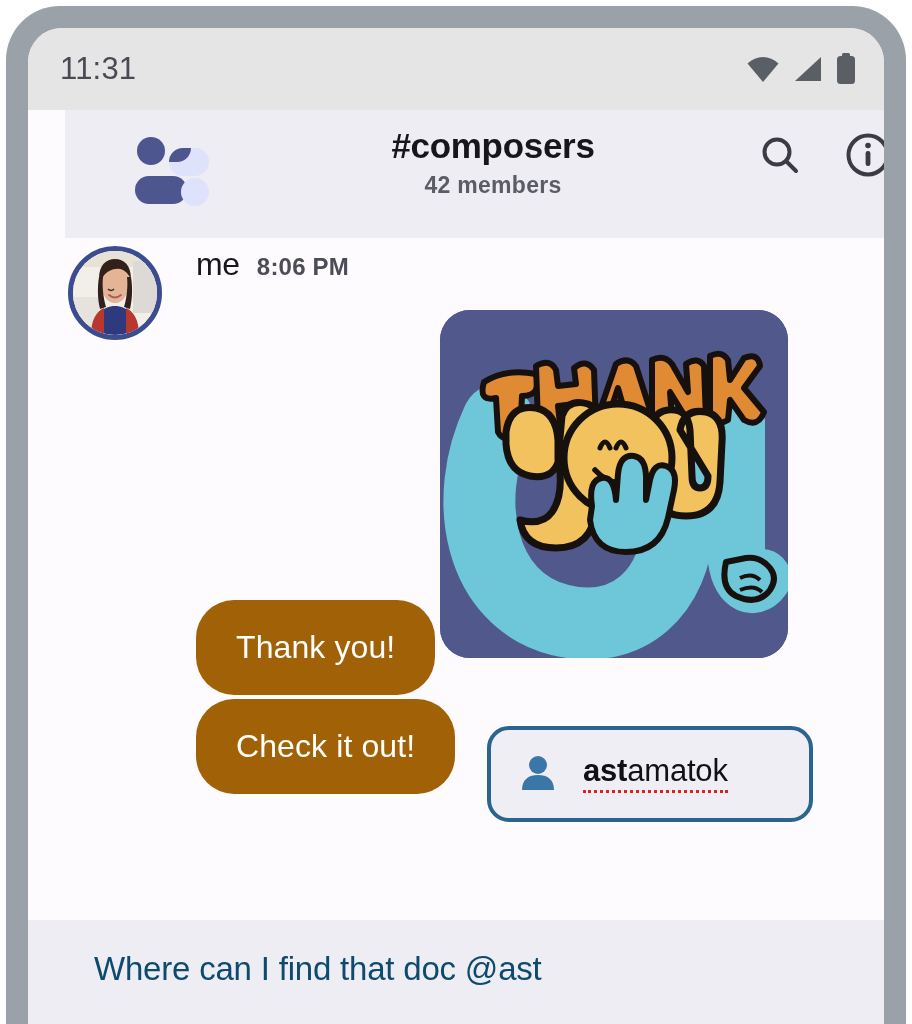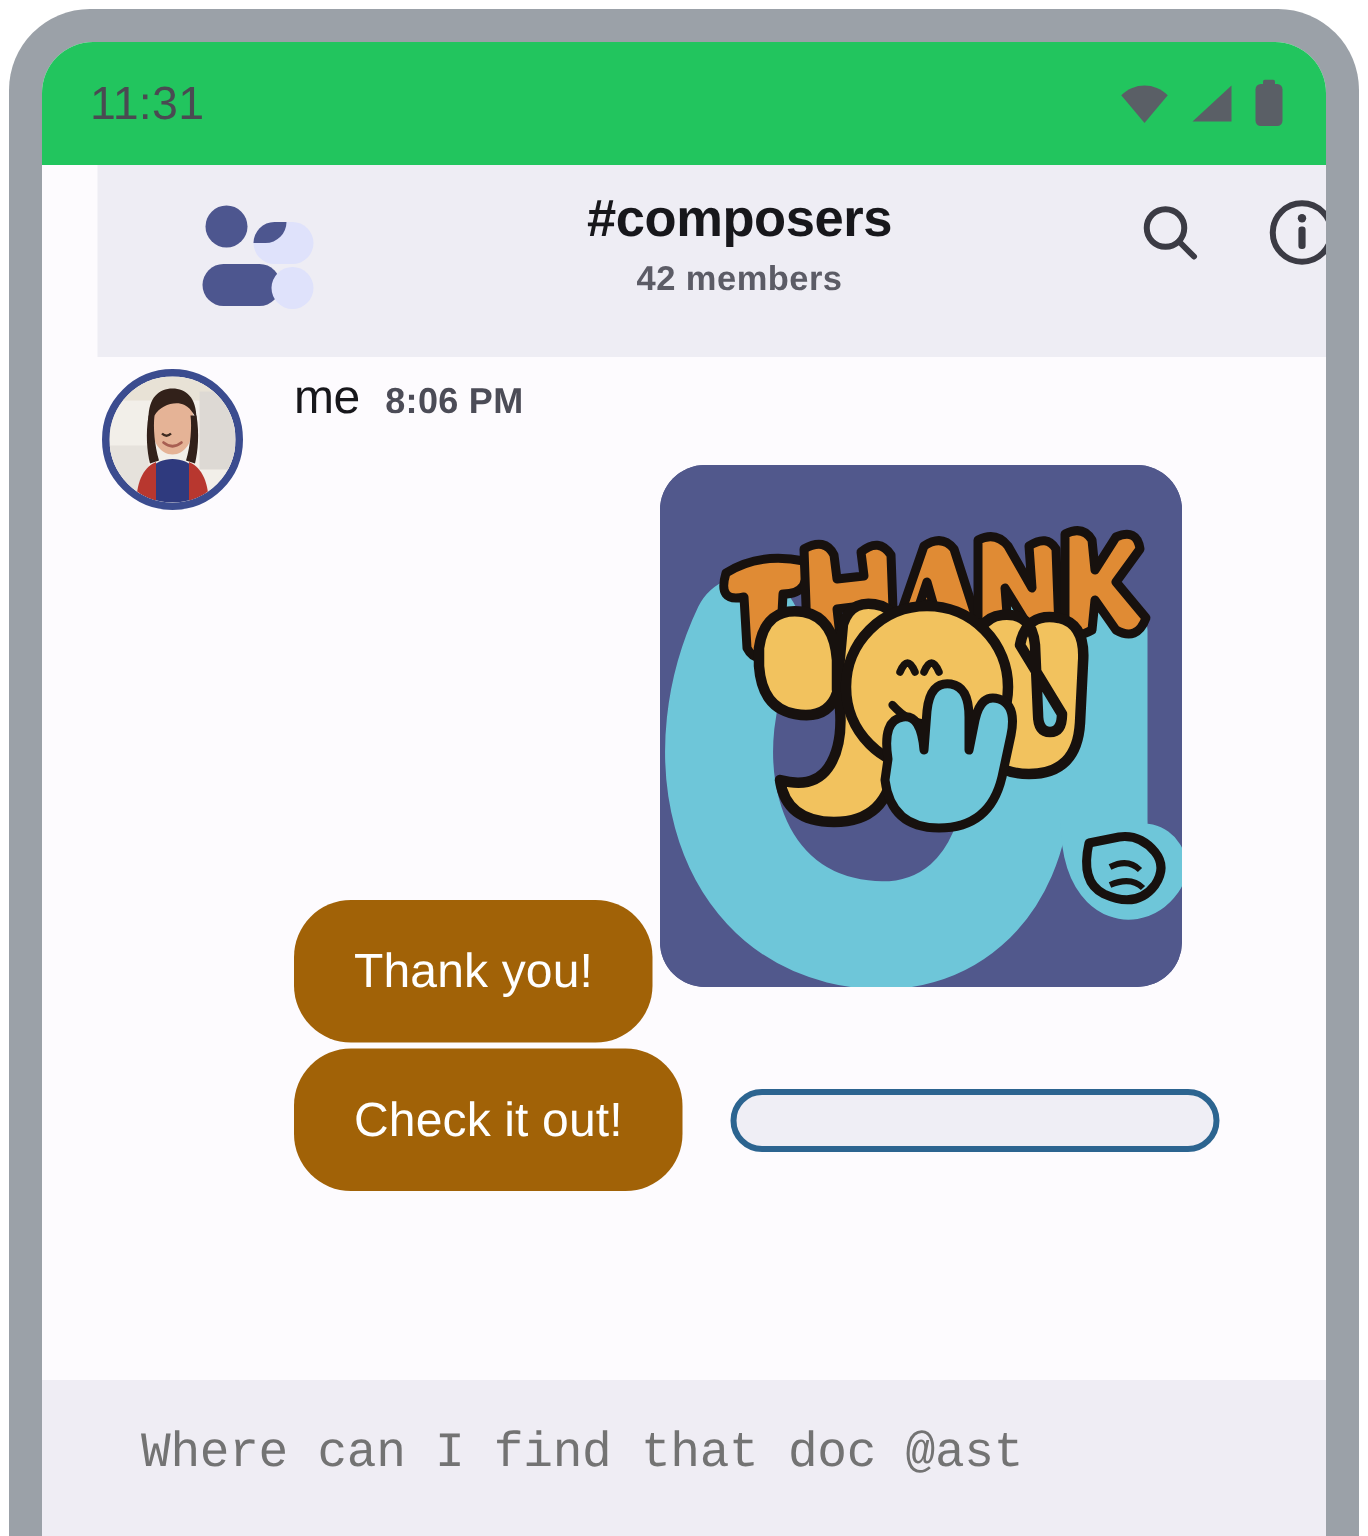--- a/index.html
+++ b/index.html
@@ -35,21 +35,21 @@
     border-radius: 34px 34px 0 0;
     overflow: hidden;
   }
 
   
   #status-bar {
     position: absolute;
     left: 0; top: 0;
     width: 100%;
     height: 82px;
-    background: #22c55e;
+    background: #e5e5e5;
     display: flex;
     align-items: center;
     justify-content: space-between;
     padding: 0 28px 0 32px;
     box-sizing: border-box;
   }
   #status-clock {
     font-size: 31px;
     color: #4a4a52;
     letter-spacing: 0.2px;
@@ -225,24 +225,23 @@
     width: 100%;
     height: 186px;
     background: #efedf4;
     z-index: 10;
   }
   #composer-input {
     position: absolute;
     left: 66px;
     top: 30px;
     font-size: 33px;
-    color: #737373;
+    color: #0c4a6e;
     letter-spacing: -0.2px;
     white-space: pre;
-    font-family: Liberation Mono, monospace;
   }
 </style>
 </head>
 <body>
 
 <div id="phone-frame">
 <div id="phone-screen">
 
   <div id="status-bar">
     <div id="status-clock">11:31</div>
@@ -359,20 +358,27 @@
             </g>
           </svg>
         </div>
 
         <div id="bubble-check" class="bubble">Check it out!</div>
       </div>
     </div>
 
     <div id="mention-popup">
 
+      <div class="mention-row">
+        <svg width="38" height="38" viewBox="0 0 38 38">
+          <circle cx="19" cy="11" r="9" fill="#3a76a8"></circle>
+          <path d="M3 36 C3 25 10 21 19 21 C28 21 35 25 35 36 Z" fill="#3a76a8"></path>
+        </svg>
+        <span class="mention-name misspelled"><b>ast</b><span>amatok</span></span>
+      </div>
 
 
     </div>
 
     <div id="composer">
       <div id="composer-input">Where can I find that doc @ast</div>
     </div>
   </div>
 
 </div>

